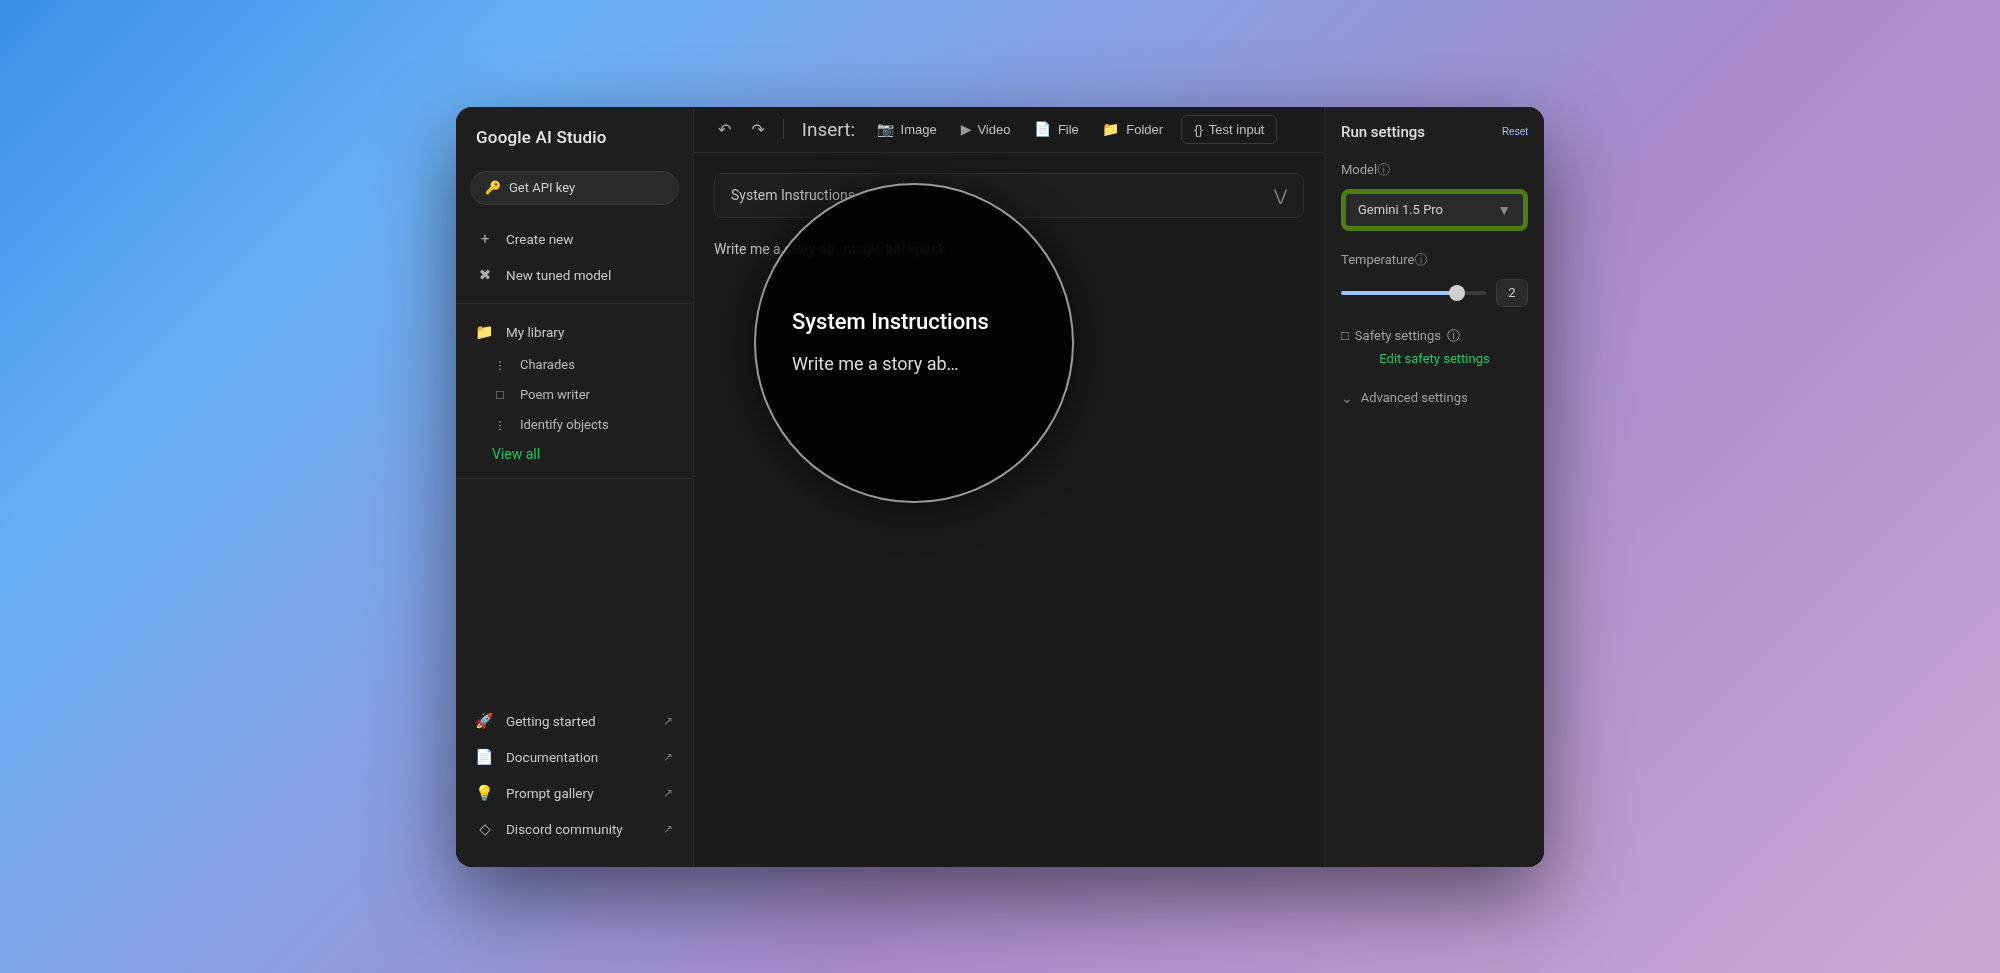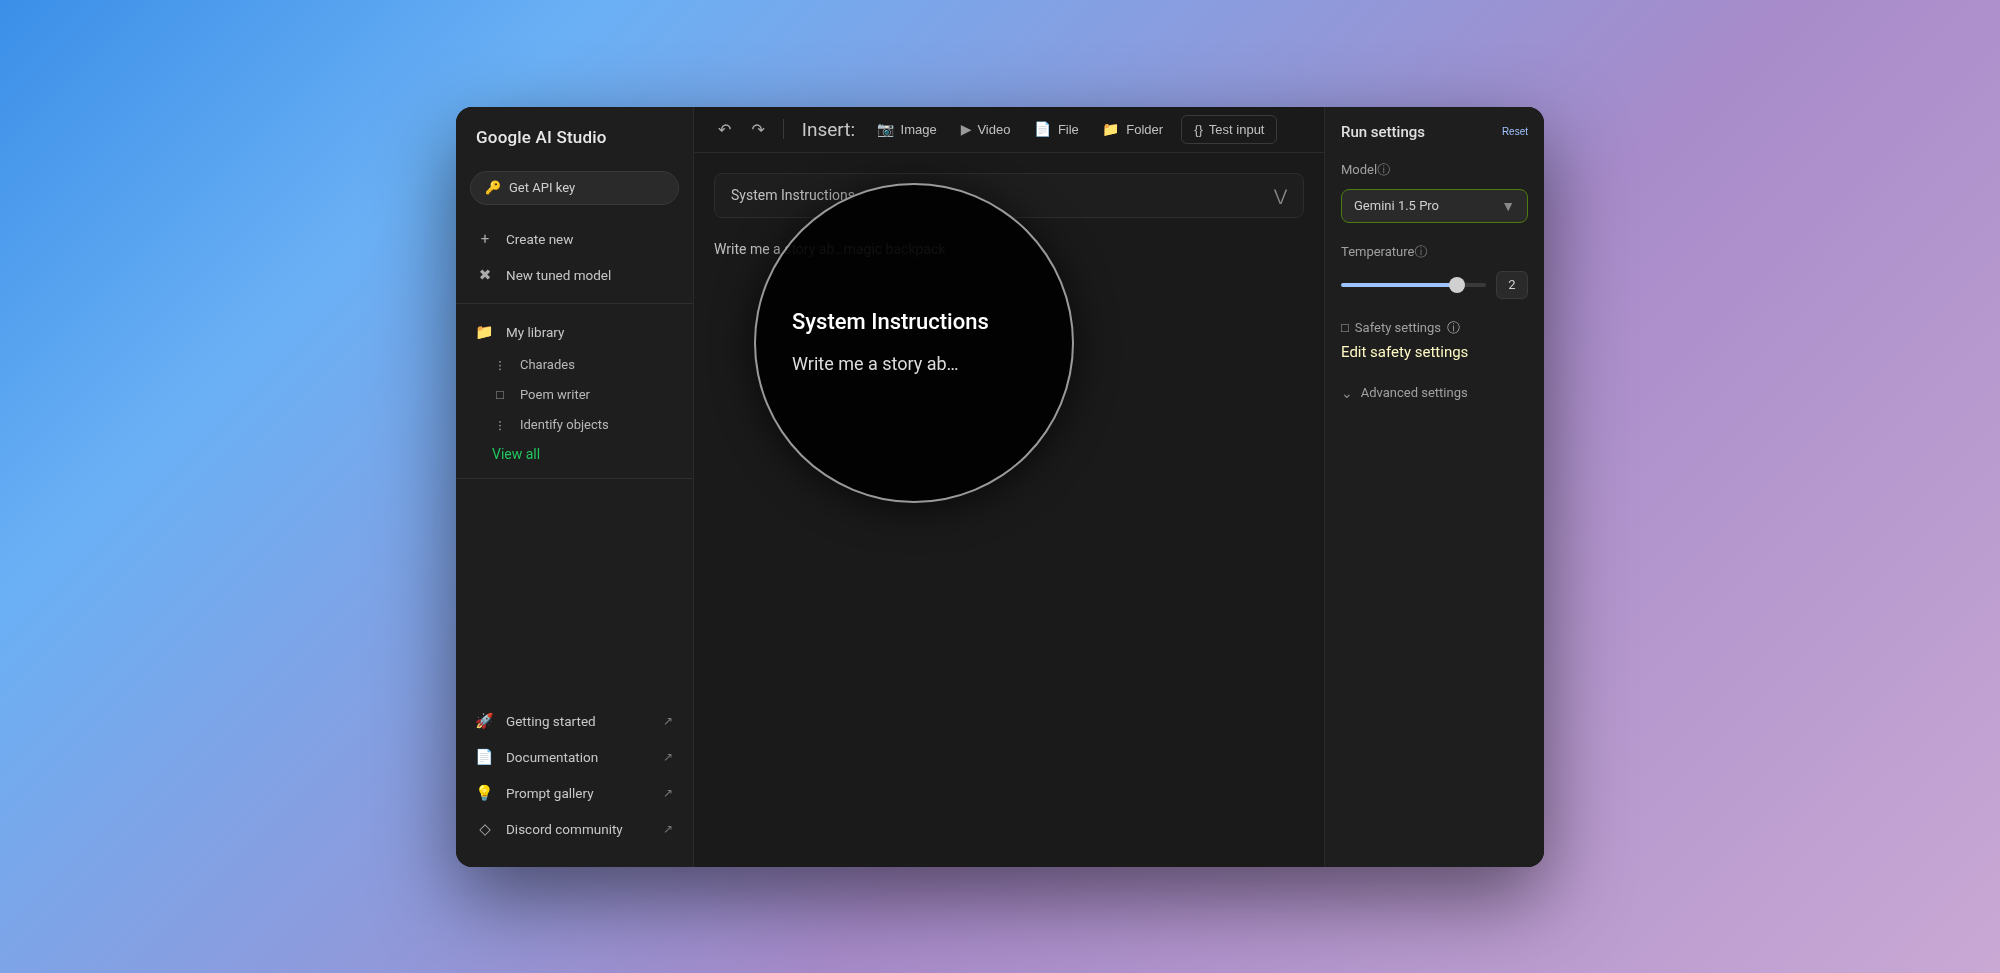--- a/index.html
+++ b/index.html
@@ -378,21 +378,21 @@
     }
 
     .settings-label .info-icon {
       font-size: 13px;
       color: #777;
     }
 
     .model-select {
       width: 100%;
       background: #2a2a2a;
-      border: 1px solid #4d7c0f;
+      border: 5px solid #4d7c0f;
       border-radius: 8px;
       color: #d0d0d0;
       font-size: 13px;
       padding: 8px 12px;
       display: flex;
       align-items: center;
       justify-content: space-between;
       cursor: pointer;
     }
 
@@ -444,23 +444,24 @@
 
     .safety-label {
       display: flex;
       align-items: center;
       gap: 6px;
       font-size: 13px;
       color: #a0a0a0;
     }
 
     .edit-safety-link {
-      font-size: 15px;
-      color: #fef9c3;
-      cursor: pointer;
+      font-size: 13px;
+      color: #22c55e;
+      cursor: pointer;
+      text-align: center;
     }
 
     .advanced-settings-row {
       display: flex;
       align-items: center;
       gap: 8px;
       color: #a0a0a0;
       font-size: 13px;
       cursor: pointer;
       margin-top: 4px;

